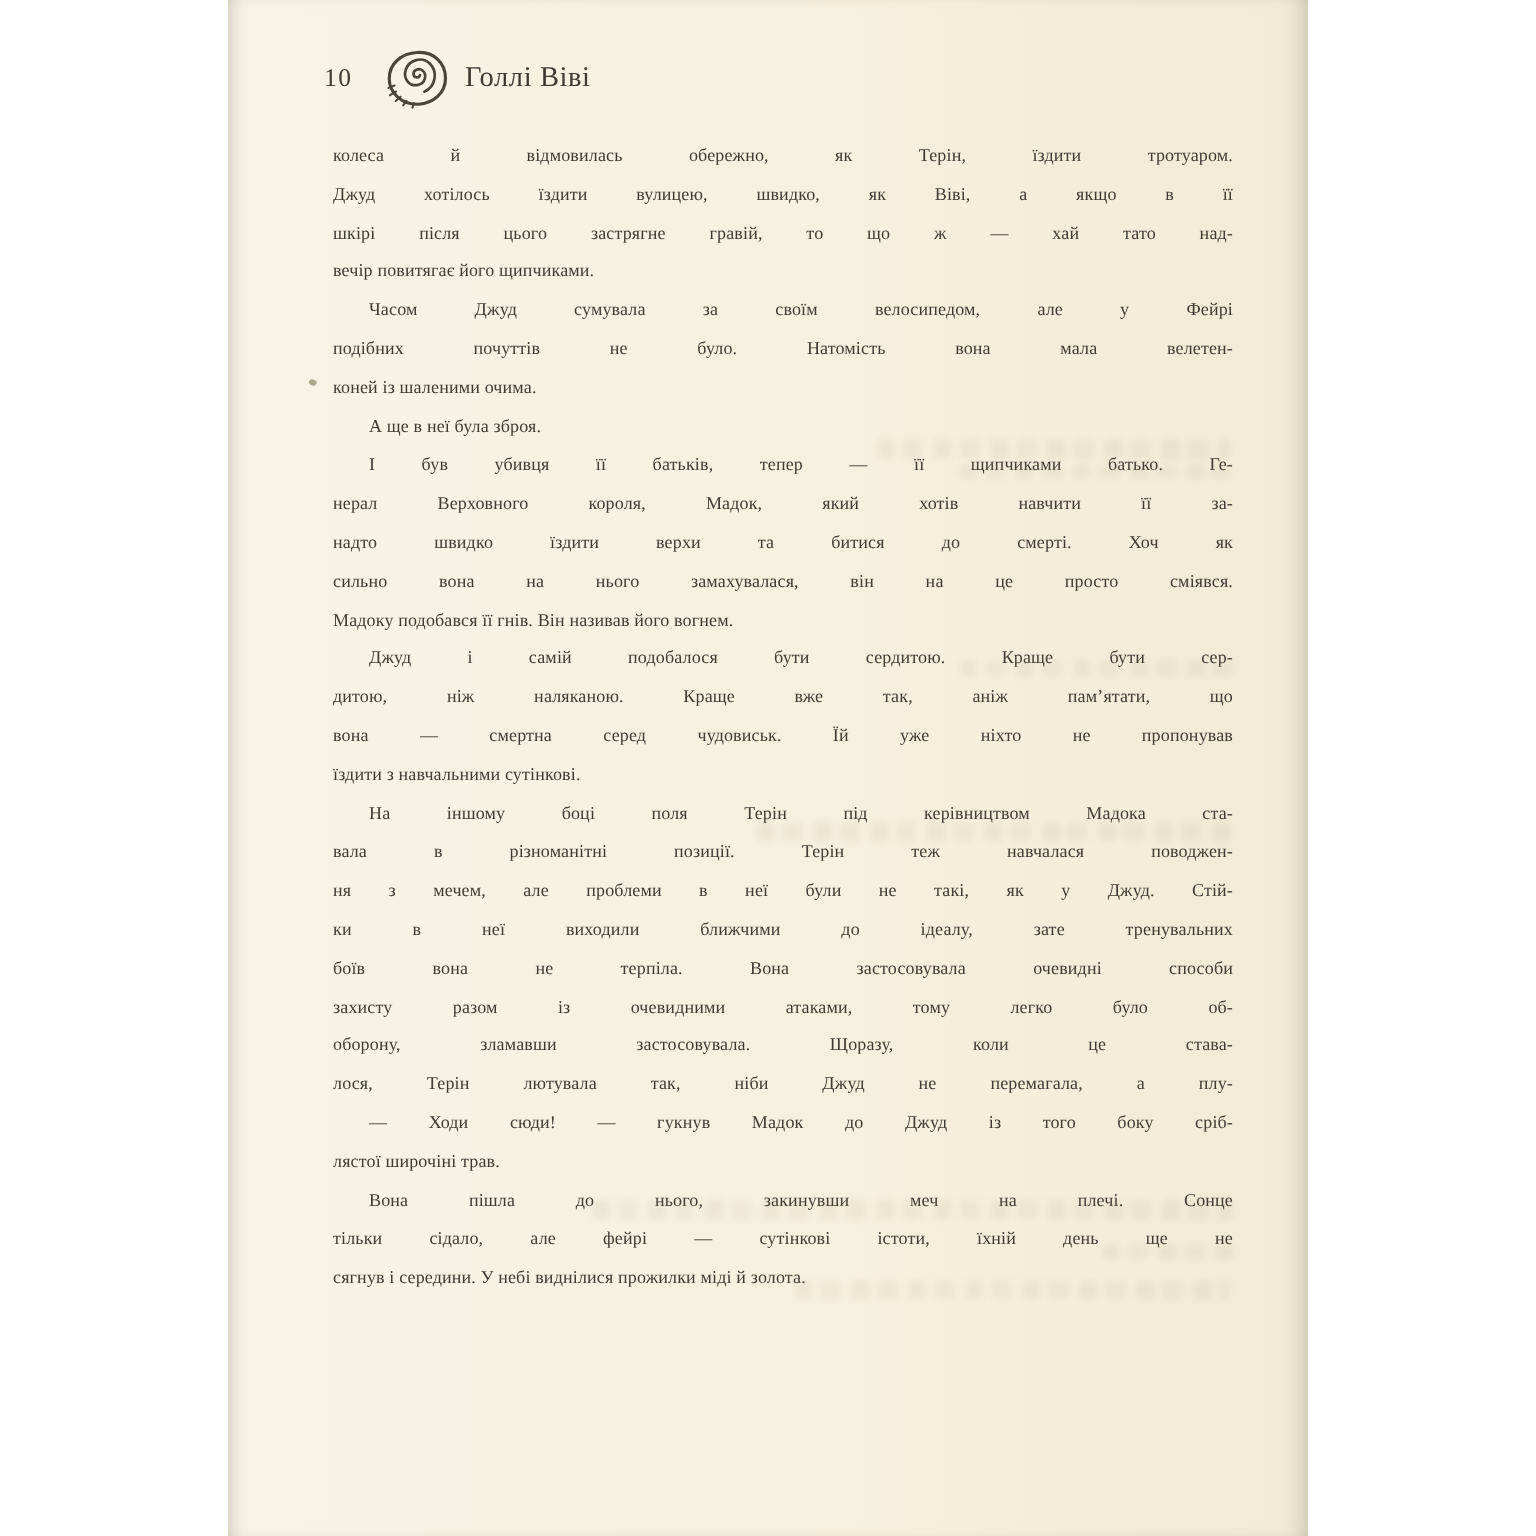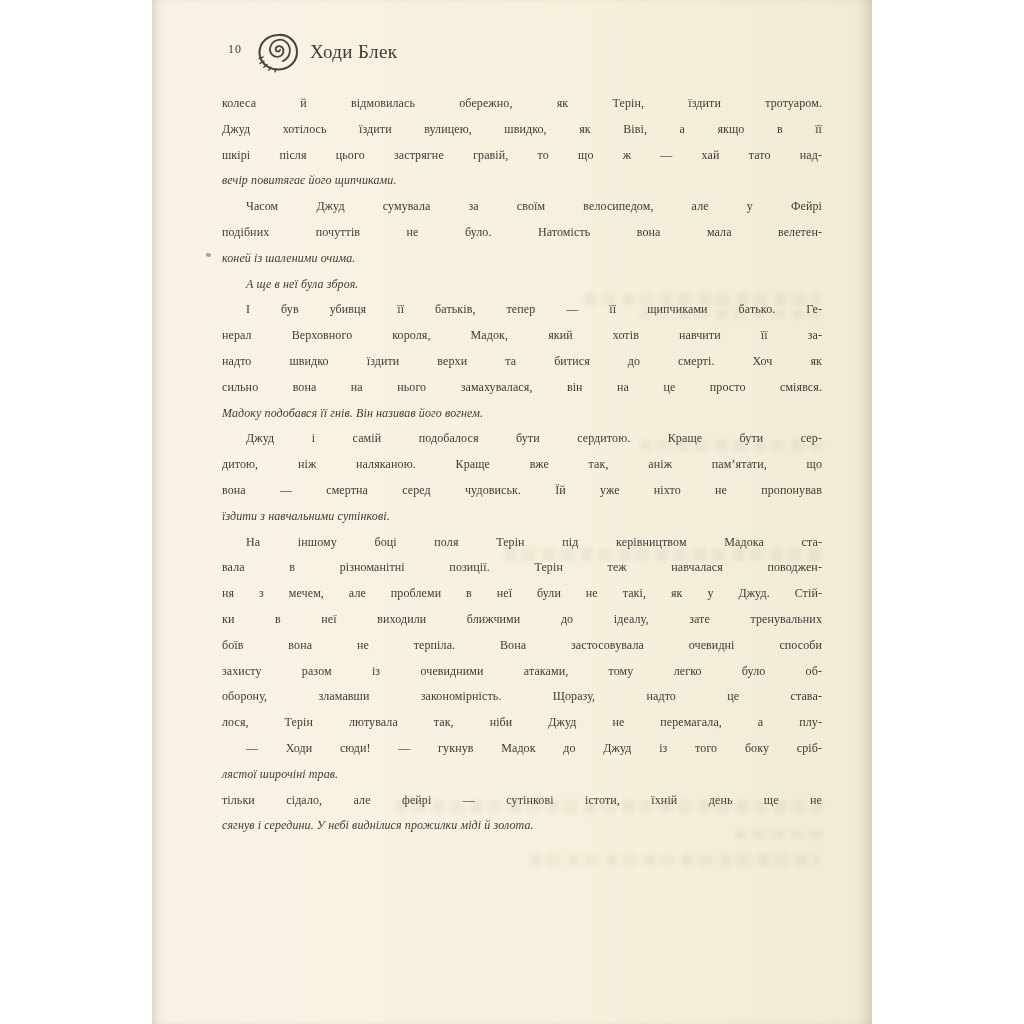--- a/index.html
+++ b/index.html
@@ -11,22 +11,22 @@
   }
   .page {
     position: absolute;
     left: 152px; top: 0;
     width: 720px; height: 1024px;
     background: linear-gradient(90deg, #f8f3e6 0%, var(--paper, #f6f0de) 55%, #f1ead5 100%);
     box-shadow: inset 10px 0 12px -9px rgba(95, 85, 60, 0.30),
                 inset -12px 0 14px -9px rgba(95, 85, 60, 0.28);
   }
   .page-number {
-    position: absolute; left: 76px; top: 42px;
-    font-size: 12px; color: var(--ink, #3f3b33);
+    position: absolute; left: 64px; top: 42px;
+    font-size: 17px; color: var(--ink, #3f3b33);
     letter-spacing: 1px;
   }
   .ornament {
     position: absolute; left: 102px; top: 28px;
     width: 48px; height: 48px; color: #4a4539;
   }
   .author {
     position: absolute; left: 158px; top: 41px;
     font-size: 19px; color: var(--ink, #3f3b33);
     letter-spacing: 0.4px;
@@ -37,21 +37,21 @@
     font-size: 12px; line-height: 25.8px;
     color: var(--ink, #3f3b33);
     letter-spacing: 0.1px;
   }
   .line {
     height: 25.8px;
     text-align: justify;
     text-align-last: justify;
     white-space: nowrap;
   }
-  .line.end { text-align-last: left; white-space: normal; font-style: italic; }
+  .line.end { text-align-last: left; white-space: normal; }
   .line.indent { padding-left: 24px; }
   
   .bleed {
     position: absolute;
     background: repeating-linear-gradient(90deg,
       rgba(140,128,96,0.55) 0 11px, rgba(140,128,96,0.05) 11px 17px,
       rgba(140,128,96,0.45) 17px 30px, rgba(140,128,96,0.05) 30px 38px);
     filter: blur(2.2px);
     opacity: 0.16;
     border-radius: 3px;
@@ -72,21 +72,21 @@
   <span class="page-number">10</span>
 
   <span class="ornament">
     <svg viewBox="0 0 48 48" width="48" height="48" fill="none" stroke="currentColor" stroke-linecap="round">
       <path d="M24 7 C35 6 43 14 43 24 C43 34 35 41 25 41.5 C14 42 5.5 34 5.5 24.5 C5.5 14 14 7.5 24 7 Z" stroke-width="2.1"></path>
       <path d="M26 22 c-0.5 2.2 -4 2 -4.3 -0.4 c-0.4 -3 3.6 -4.6 6 -2.6 c3.3 2.8 1.6 8.4 -2.6 9.5 c-6 1.6 -10.6 -4 -8.6 -10 c2.2 -6.8 11 -9 16 -4.2 c5.6 5.4 4 15.6 -3.6 18.8" stroke-width="1.8"></path>
       <path d="M9 29 l-4 1.6 M10 33 l-4 2.4 M13 36.5 l-3.2 2.8 M17 39.2 l-2.2 3 M22 40.8 l-1 3" stroke-width="1.4"></path>
     </svg>
   </span>
 
-  <span class="author">Ходи Блек</span>
+  <span class="author">Голлі Віві</span>
 
   <div class="body-text">
       <div class="line">колеса й відмовилась обережно, як Терін, їздити тротуаром.</div>
       <div class="line">Джуд хотілось їздити вулицею, швидко, як Віві, а якщо в її</div>
       <div class="line">шкірі після цього застрягне гравій, то що ж — хай тато над-</div>
       <div class="line end">вечір повитягає його щипчиками.</div>
       <div class="line indent">Часом Джуд сумувала за своїм велосипедом, але у Фейрі</div>
       <div class="line">подібних почуттів не було. Натомість вона мала велетен-</div>
       <div class="line end">коней із шаленими очима.</div>
       <div class="line indent end">А ще в неї була зброя.</div>
@@ -98,24 +98,25 @@
       <div class="line indent">Джуд і самій подобалося бути сердитою. Краще бути сер-</div>
       <div class="line">дитою, ніж наляканою. Краще вже так, аніж пам’ятати, що</div>
       <div class="line">вона — смертна серед чудовиськ. Їй уже ніхто не пропонував</div>
       <div class="line end">їздити з навчальними сутінкові.</div>
       <div class="line indent">На іншому боці поля Терін під керівництвом Мадока ста-</div>
       <div class="line">вала в різноманітні позиції. Терін теж навчалася поводжен-</div>
       <div class="line">ня з мечем, але проблеми в неї були не такі, як у Джуд. Стій-</div>
       <div class="line">ки в неї виходили ближчими до ідеалу, зате тренувальних</div>
       <div class="line">боїв вона не терпіла. Вона застосовувала очевидні способи</div>
       <div class="line">захисту разом із очевидними атаками, тому легко було об-</div>
-      <div class="line">оборону, зламавши закономірність. Щоразу, надто це става-</div>
+      <div class="line">оборону, зламавши застосовувала. Щоразу, коли це става-</div>
       <div class="line">лося, Терін лютувала так, ніби Джуд не перемагала, а плу-</div>
       <div class="line indent">— Ходи сюди! — гукнув Мадок до Джуд із того боку сріб-</div>
       <div class="line end">лястої широчіні трав.</div>
+      <div class="line indent">Вона пішла до нього, закинувши меч на плечі. Сонце</div>
       <div class="line">тільки сідало, але фейрі — сутінкові істоти, їхній день ще не</div>
       <div class="line end">сягнув і середини. У небі виднілися прожилки міді й золота.</div>
     </div>
 
   <div class="bleed" style="left:433px; top:293px; width:235px; height:13px;"></div>
   <div class="bleed" style="left:488px; top:310px; width:180px; height:9px;"></div>
   <div class="bleed" style="left:488px; top:440px; width:185px; height:11px;"></div>
   <div class="bleed" style="left:353px; top:548px; width:320px; height:13px;"></div>
   <div class="bleed" style="left:243px; top:800px; width:427px; height:13px;"></div>
   <div class="bleed" style="left:583px; top:830px; width:87px; height:9px;"></div>

